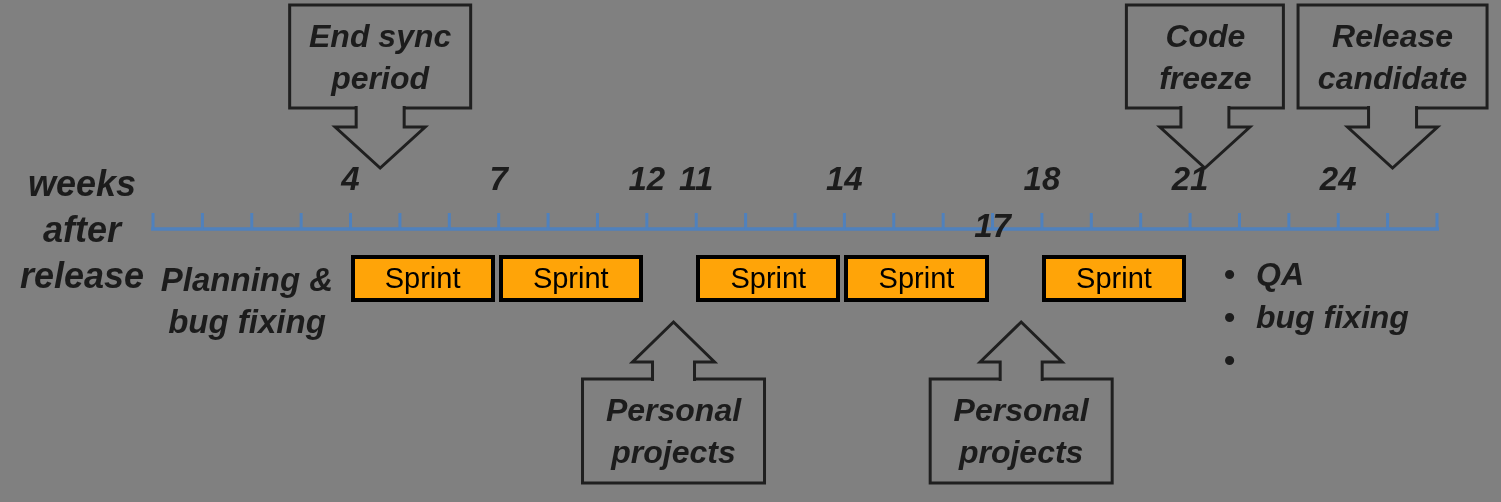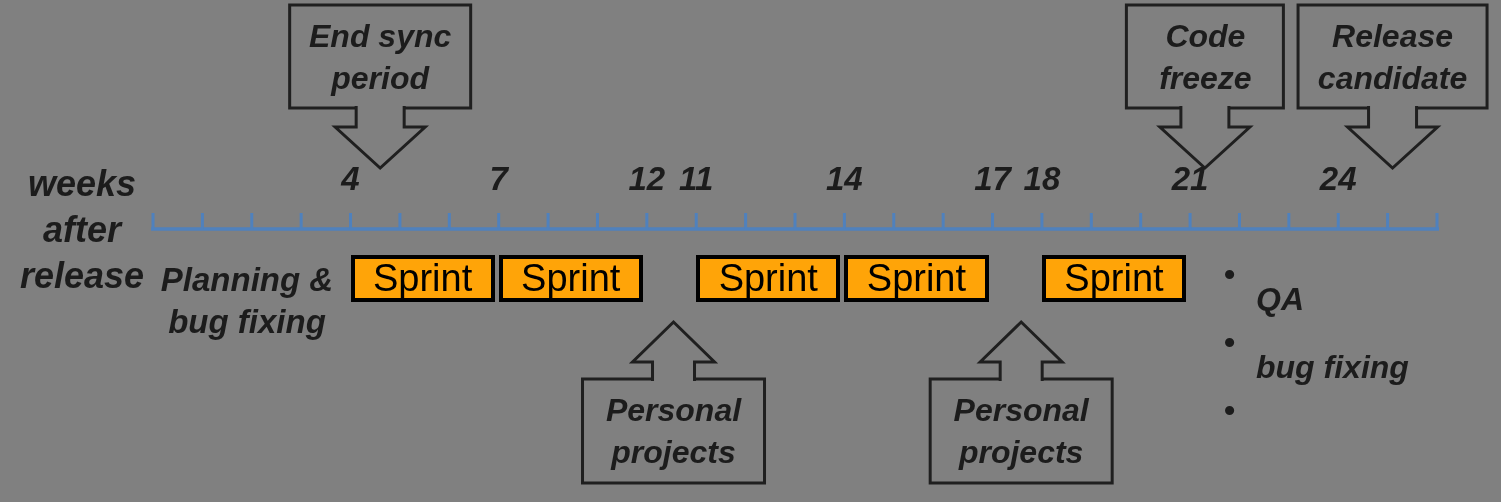--- a/index.html
+++ b/index.html
@@ -14,34 +14,34 @@
     position:absolute;color:#1C1C1C;font-weight:bold;font-style:italic;
     text-align:center;
   }
   .axis-label{left:10px;top:161px;width:144px;font-size:36px;line-height:46px;}
   .phase-left{left:135px;top:259px;width:224px;font-size:33px;line-height:42px;}
   .week-label{top:159px;height:40px;font-size:33px;line-height:40px;}
   .sprint-box{
     position:absolute;top:255px;height:47px;box-sizing:border-box;
     border:4px solid #0f172a;
     display:flex;align-items:center;justify-content:center;
-    font-size:38px;font-weight:normal;font-style:normal;color:#000000;
+    font-size:29px;font-weight:normal;font-style:normal;color:#000000;
   }
   .callout-text{
     position:absolute;display:flex;align-items:center;justify-content:center;
     text-align:center;font-size:32px;line-height:42px;font-weight:bold;
     font-style:italic;color:#1C1C1C;padding:0 8px;box-sizing:border-box;
   }
   .bullets{position:absolute;left:1224px;top:253px;width:278px;}
   .bullet-item{
     display:flex;align-items:flex-start;font-size:32px;line-height:43px;
     font-weight:bold;font-style:italic;color:#1C1C1C;
   }
   .bullet-dot{flex:0 0 32px;width:32px;font-style:normal;}
-  .bullet-text{flex:1 1 auto;margin-top:25px;}
+  .bullet-text{flex:1 1 auto;}
 </style>
 </head>
 <body>
 
 <div class="canvas">
   <svg id="diagram-svg" width="1501" height="502" viewBox="0 0 1501 502">
       <line x1="151" y1="229" x2="1439" y2="229" stroke="#4F81BD" stroke-width="3.5"></line>
       <line x1="153" y1="213" x2="153" y2="229" stroke="#4F81BD" stroke-width="3"></line>
       <line x1="202.3846153846154" y1="213" x2="202.3846153846154" y2="229" stroke="#4F81BD" stroke-width="3"></line>
       <line x1="251.76923076923077" y1="213" x2="251.76923076923077" y2="229" stroke="#4F81BD" stroke-width="3"></line>
@@ -94,21 +94,21 @@
         </div>
         <div class="bullet-item">
           <span class="bullet-dot">•</span>
         </div>
       </div>
   <div class="lbl week-label" style="left: 315.538px; width: 70px;">4</div>
       <div class="lbl week-label" style="left: 463.692px; width: 70px;">7</div>
       <div class="lbl week-label" style="left: 611.846px; width: 70px;">12</div>
       <div class="lbl week-label" style="left: 661.231px; width: 70px;">11</div>
       <div class="lbl week-label" style="left: 809.385px; width: 70px;">14</div>
-      <div class="lbl week-label" style="left: 957.538px; width: 70px;">17</div>
+      <div class="lbl week-label" style="left: 957.538px; width: 70px; margin-top: 47px;">17</div>
       <div class="lbl week-label" style="left: 1006.92px; width: 70px;">18</div>
       <div class="lbl week-label" style="left: 1155.08px; width: 70px;">21</div>
       <div class="lbl week-label" style="left: 1303.23px; width: 70px;">24</div>
       <div class="sprint-box" style="left: 350.538px; width: 144.154px; background: rgb(255, 164, 8); border-color: rgb(0, 0, 0);">Sprint</div>
       <div class="sprint-box" style="left: 498.692px; width: 144.154px; background: rgb(255, 164, 8); border-color: rgb(0, 0, 0);">Sprint</div>
       <div class="sprint-box" style="left: 696.231px; width: 144.154px; background: rgb(255, 164, 8); border-color: rgb(0, 0, 0);">Sprint</div>
       <div class="sprint-box" style="left: 844.385px; width: 144.154px; background: rgb(255, 164, 8); border-color: rgb(0, 0, 0);">Sprint</div>
       <div class="sprint-box" style="left: 1041.92px; width: 144.154px; background: rgb(255, 164, 8); border-color: rgb(0, 0, 0);">Sprint</div>
       <div class="callout-text" style="left: 289.669px; top: 5px; width: 181px; height: 103px;">End sync period</div>
       <div class="callout-text" style="left: 1126.39px; top: 5px; width: 157px; height: 103px; padding-left: 9px;">Code freeze</div>

